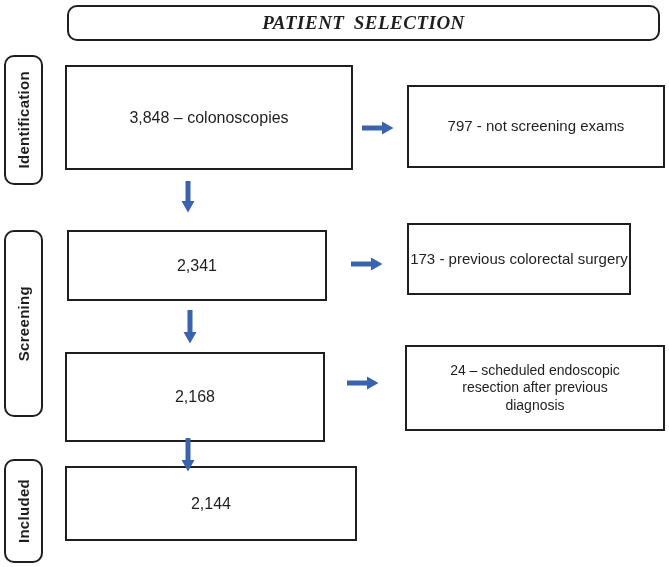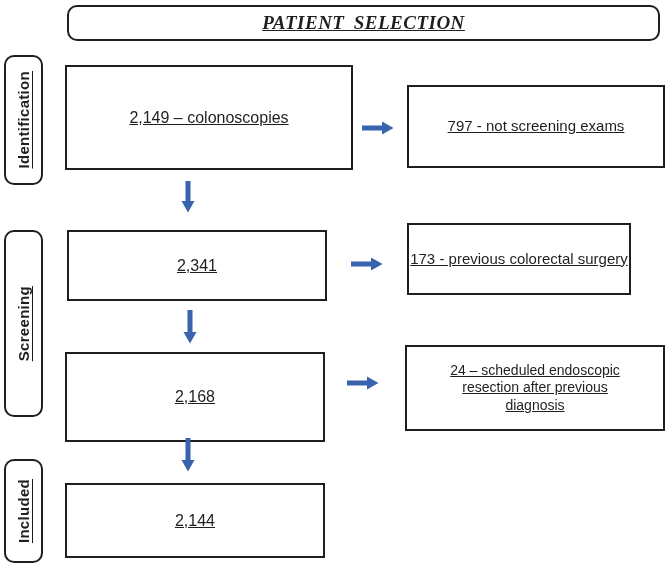--- a/index.html
+++ b/index.html
@@ -14,21 +14,20 @@
   }
   .box {
     position: absolute;
     box-sizing: border-box;
     border: 2px solid #1f1f1f;
     background: #ffffff;
     display: flex;
     align-items: center;
     justify-content: center;
     text-align: center;
-    text-decoration: underline;
   }
   #title-box {
     left: 67px; top: 5px; width: 593px; height: 36px;
     border-radius: 10px;
     font-family: "Liberation Serif", serif;
     font-style: italic;
     font-weight: bold;
     font-size: 19px;
     letter-spacing: 0.5px;
     word-spacing: 4px;
@@ -45,21 +44,21 @@
     transform: rotate(180deg);
     font-weight: bold;
     font-size: 15px;
     letter-spacing: 0.3px;
     white-space: nowrap;
   }
   .flow-box { font-size: 16px; }
   #flow-box-1 { left: 65px; top: 65px;  width: 288px; height: 105px; }
   #flow-box-2 { left: 67px; top: 222px; width: 260px; height: 71px; margin-top: 8px; }
   #flow-box-3 { left: 65px; top: 352px; width: 260px; height: 90px; }
-  #flow-box-4 { left: 65px; top: 483px; width: 260px; height: 75px; }
+  #flow-box-4 { left: 65px; top: 466px; width: 292px; height: 75px; }
   .excl-box { font-size: 15px; line-height: 1.25; }
   #excl-box-1 { left: 407px; top: 85px;  width: 258px; height: 83px; }
   #excl-box-2 { left: 407px; top: 223px; width: 224px; height: 72px; }
   #excl-box-3 { left: 405px; top: 345px; width: 260px; height: 86px; font-size: 14px; }
   .arrow { position: absolute; }
   #arrow-right-1 { left: 362px; top: 121px; }
   #arrow-right-2 { left: 351px; top: 257px; }
   #arrow-right-3 { left: 347px; top: 376px; }
   #arrow-down-1  { left: 181px; top: 181px; }
   #arrow-down-2  { left: 183px; top: 310px; }
@@ -78,21 +77,21 @@
     <span class="vtext">Identification</span>
   </div>
   <div class="box stage" id="stage-screening">
     <span class="vtext">Screening</span>
   </div>
   <div class="box stage" id="stage-included">
     <span class="vtext">Included</span>
   </div>
 
   <div class="box flow-box" id="flow-box-1">
-    <span>2,149 – colonoscopies</span>
+    <span>3,848 – colonoscopies</span>
   </div>
   <div class="box flow-box" id="flow-box-2">
     <span>2,341</span>
   </div>
   <div class="box flow-box" id="flow-box-3">
     <span>2,168</span>
   </div>
   <div class="box flow-box" id="flow-box-4">
     <span>2,144</span>
   </div>

